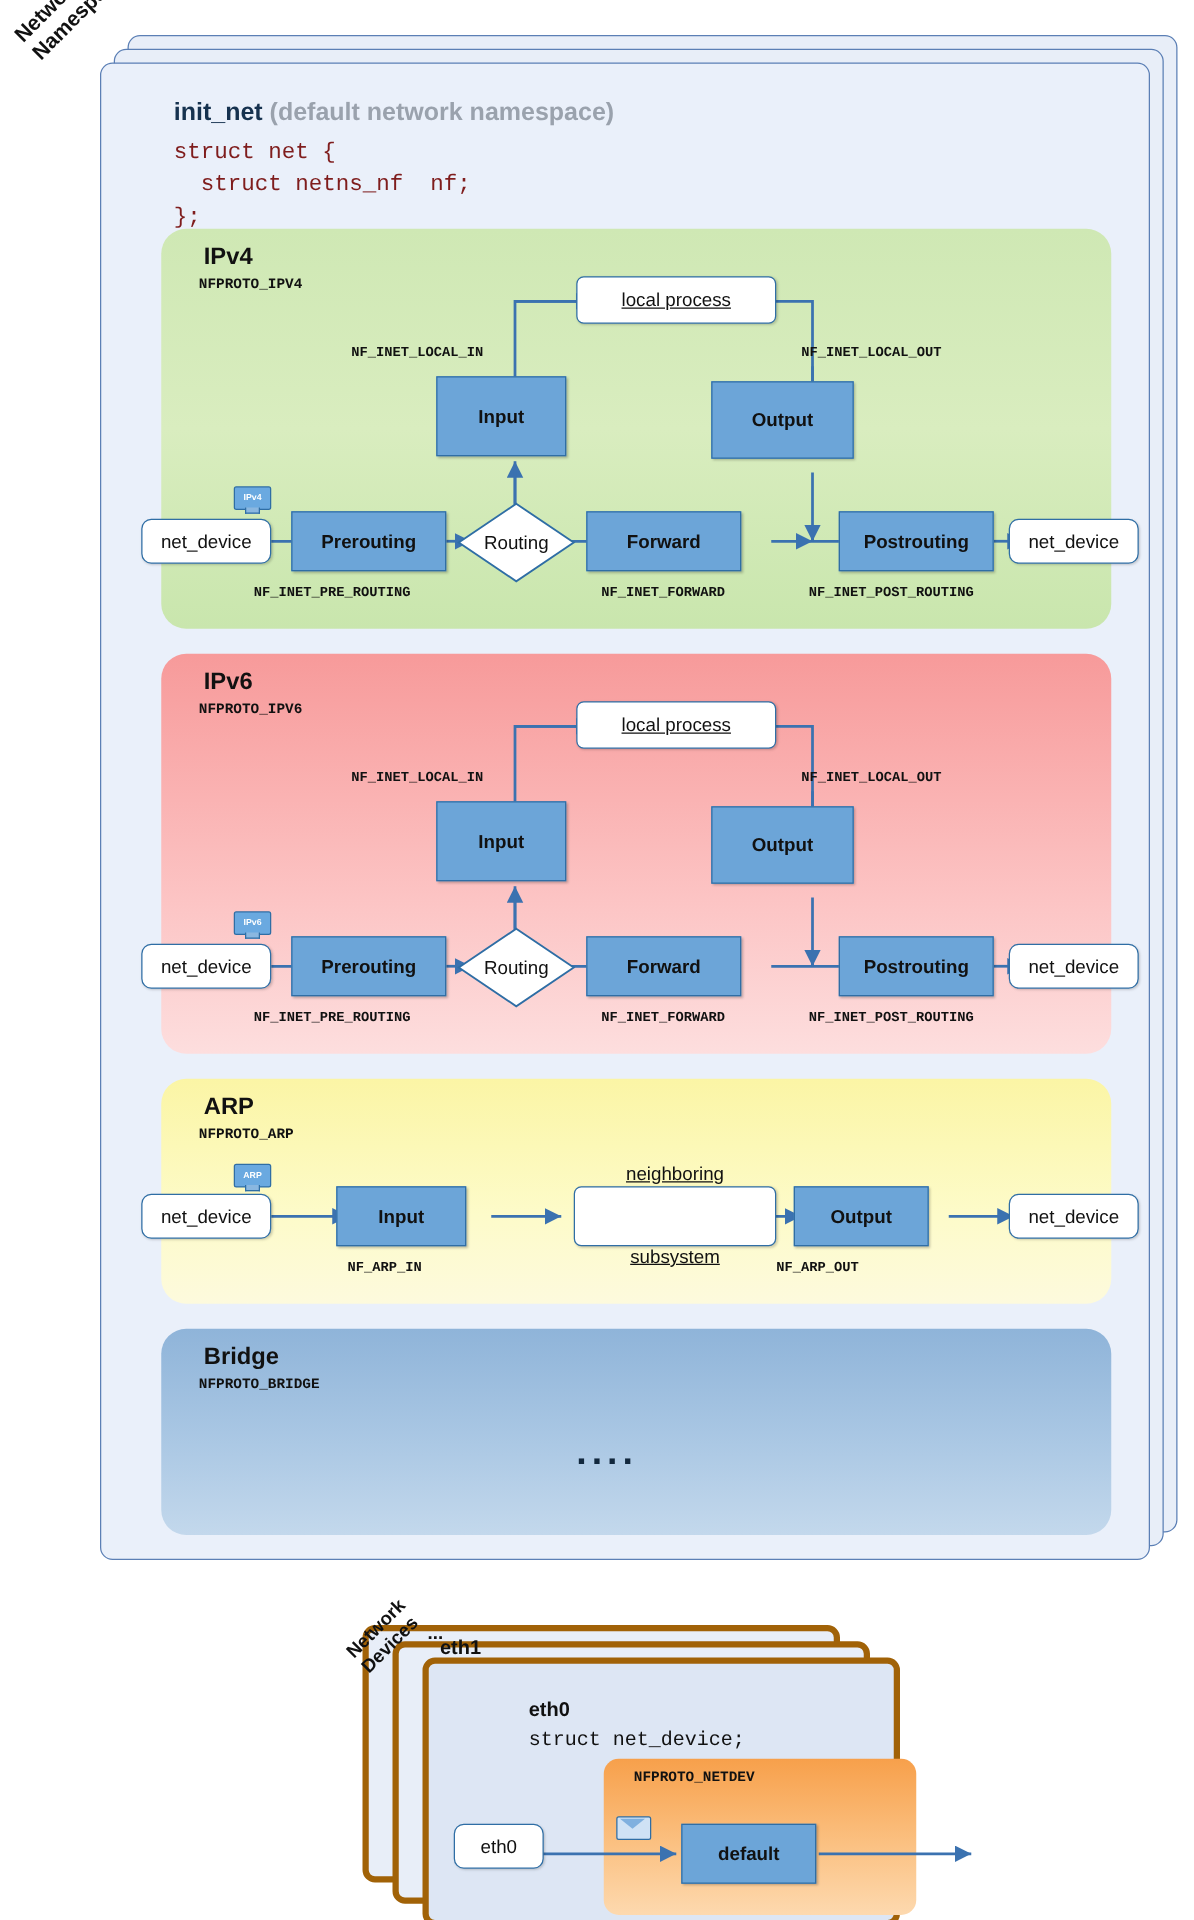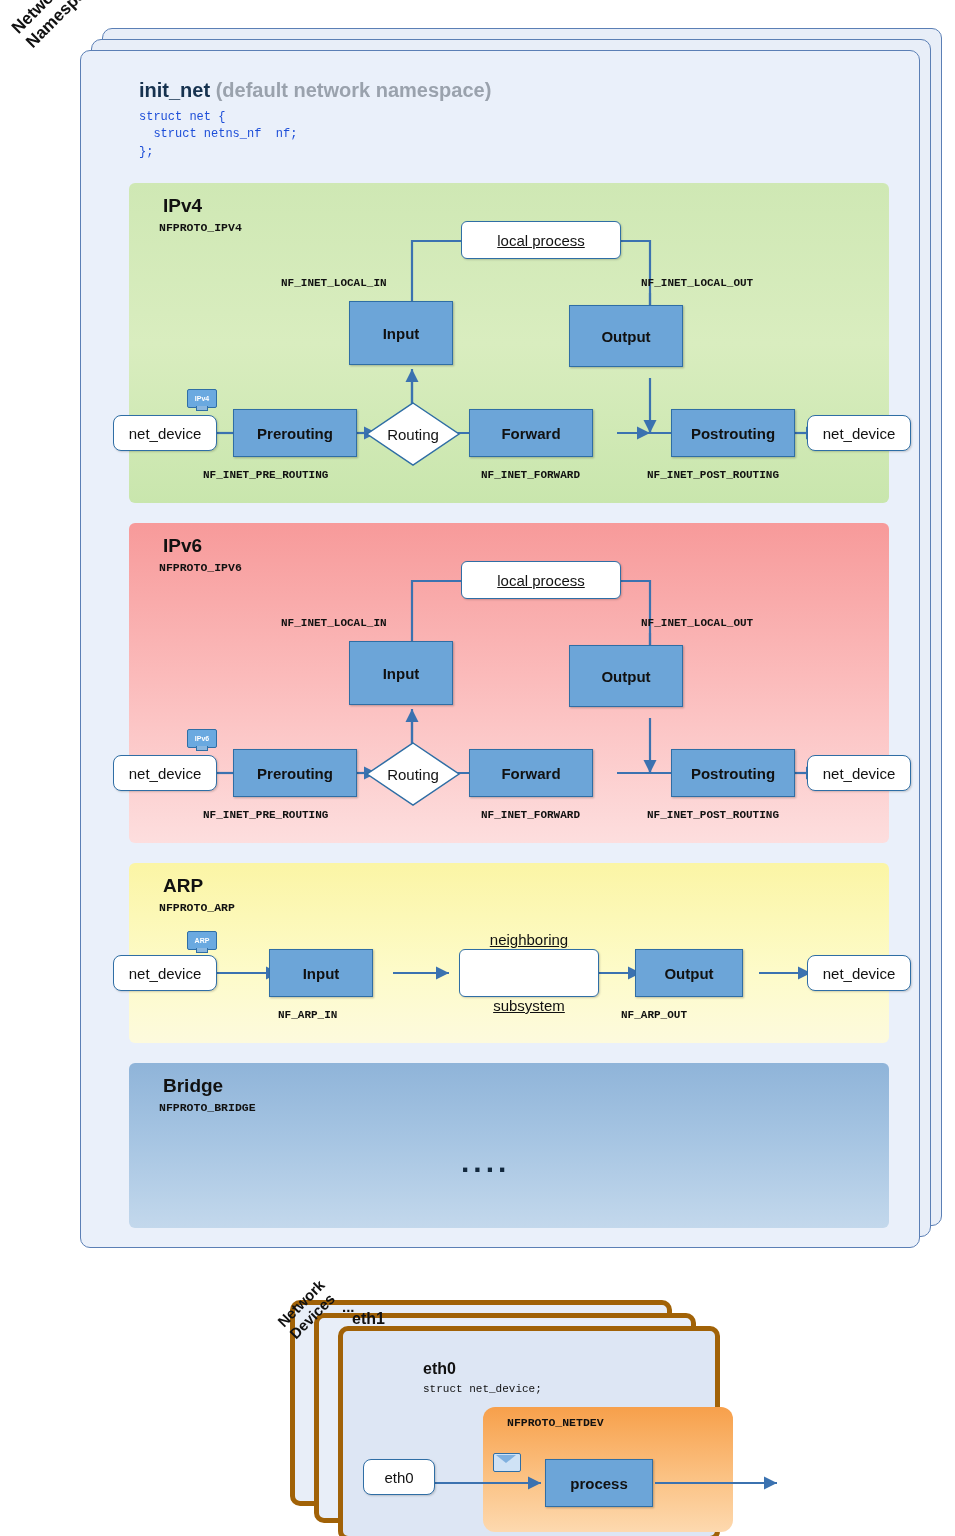--- a/index.html
+++ b/index.html
@@ -59,32 +59,32 @@
     color: #16324f;
   }
   .initnet-title .sub {
     color: #9aa2ad;
     font-weight: bold;
   }
   .initnet-code {
     position: absolute;
     left: 58px;
     top: 58px;
-    font-size: 12px;
+    font-size: 18px;
     line-height: 1.45;
-    color: #1d4ed8;
+    color: #7f1d1d;
     white-space: pre;
   }
 
   
   .family {
     position: absolute;
     left: 48px;
     width: 760px;
-    border-radius: 6px;
+    border-radius: 20px;
   }
   .fam-ipv4 {
     top: 132px; height: 320px;
     background: linear-gradient(180deg, #cfe8b4 0%, #d9edbf 50%, #c9e6ad 100%);
   }
   .fam-ipv6 {
     top: 472px; height: 320px;
     background: linear-gradient(180deg, #f79a9a 0%, #fcc3c3 60%, #fddede 100%);
   }
   .fam-arp {
@@ -264,21 +264,21 @@
     left: 80px;
     top: 29px;
     font-size: 16px;
     font-weight: bold;
     color: #111;
   }
   .dev-code {
     position: absolute;
     left: 80px;
     top: 52px;
-    font-size: 11px;
+    font-size: 16px;
     color: #111;
     white-space: pre;
   }
   .netdev-panel {
     position: absolute;
     left: 140px;
     top: 76px;
     width: 250px;
     height: 125px;
     border-radius: 12px;
@@ -467,21 +467,21 @@
       </svg>
 
       <div class="devicon" style="left:58px; top:68px;">
         <div class="screen">ARP</div>
         <div class="stand"></div>
       </div>
 
       <div class="node netdev" style="left:-16px; top:92px; width:104px; height:36px;">net_device</div>
       <div class="node hook" style="left:140px; top:86px; width:104px; height:48px;">Input</div>
 
-      <div class="node whitebox" style="left:330px; top:86px; width:140px; height:48px; flex-direction:column; line-height:1.2;gap:48px;">
+      <div class="node whitebox" style="left:330px; top:86px; width:162px; height:48px; flex-direction:column; line-height:1.2;gap:48px;">
         <span>neighboring</span>
         <span>subsystem</span>
       </div>
 
       <div class="node hook" style="left:506px; top:86px; width:108px; height:48px;">Output</div>
       <div class="node netdev" style="left:678px; top:92px; width:104px; height:36px;">net_device</div>
 
       <div class="hooklabel mono" style="left:130px; top:146px;margin-left:19px;">NF_ARP_IN</div>
       <div class="hooklabel mono" style="left:492px; top:146px;">NF_ARP_OUT</div>
     </div>
@@ -514,21 +514,21 @@
             <path d="M0,0 L6,3 L0,6 z" fill="#3b72b0"></path>
           </marker>
         </defs>
         <g stroke="#3b72b0" stroke-width="2.2" fill="none" marker-end="url(#arN)">
           <path d="M-60,76 L58,76"></path>
           <path d="M172,76 L294,76"></path>
         </g>
       </svg>
 
       <div class="envicon" style="left:10px; top:46px;"></div>
-      <div class="node hook" style="left:62px; top:52px; width:108px; height:48px;">process</div>
+      <div class="node hook" style="left:62px; top:52px; width:108px; height:48px;">default</div>
     </div>
 
     <div class="node netdev" style="left:20px; top:128px; width:72px; height:36px;">eth0</div>
   </div>
 
   <div class="dev-dots">...</div>
   <div class="dev-eth1">eth1</div>
   <div class="dev-label">Network<br>Devices</div>
 </div>
 

